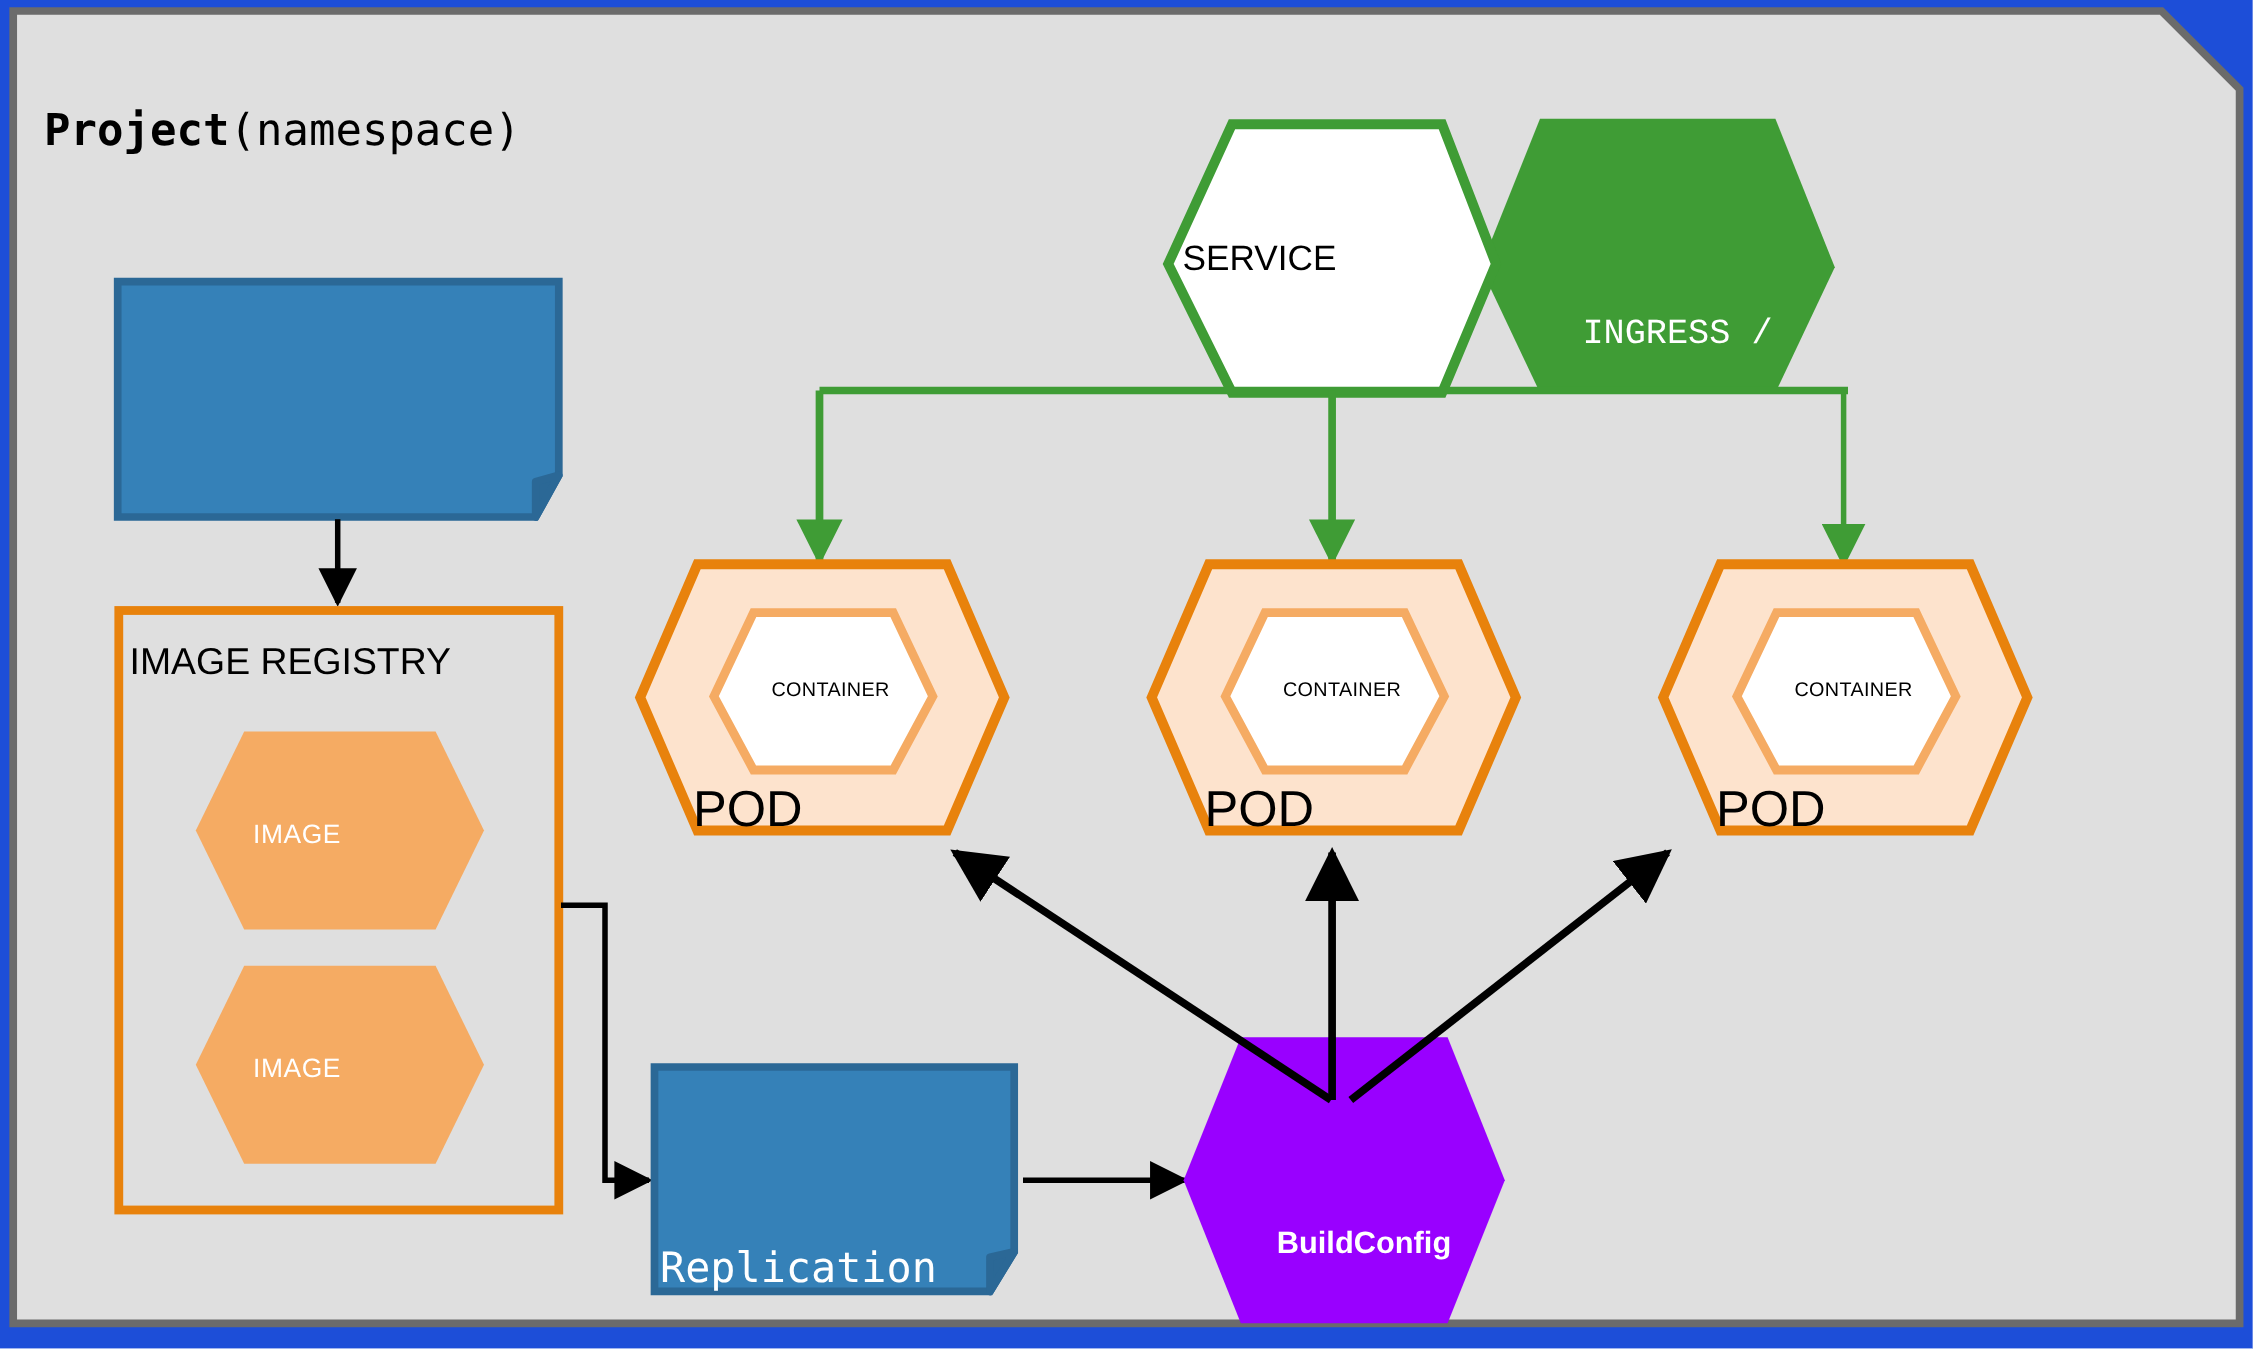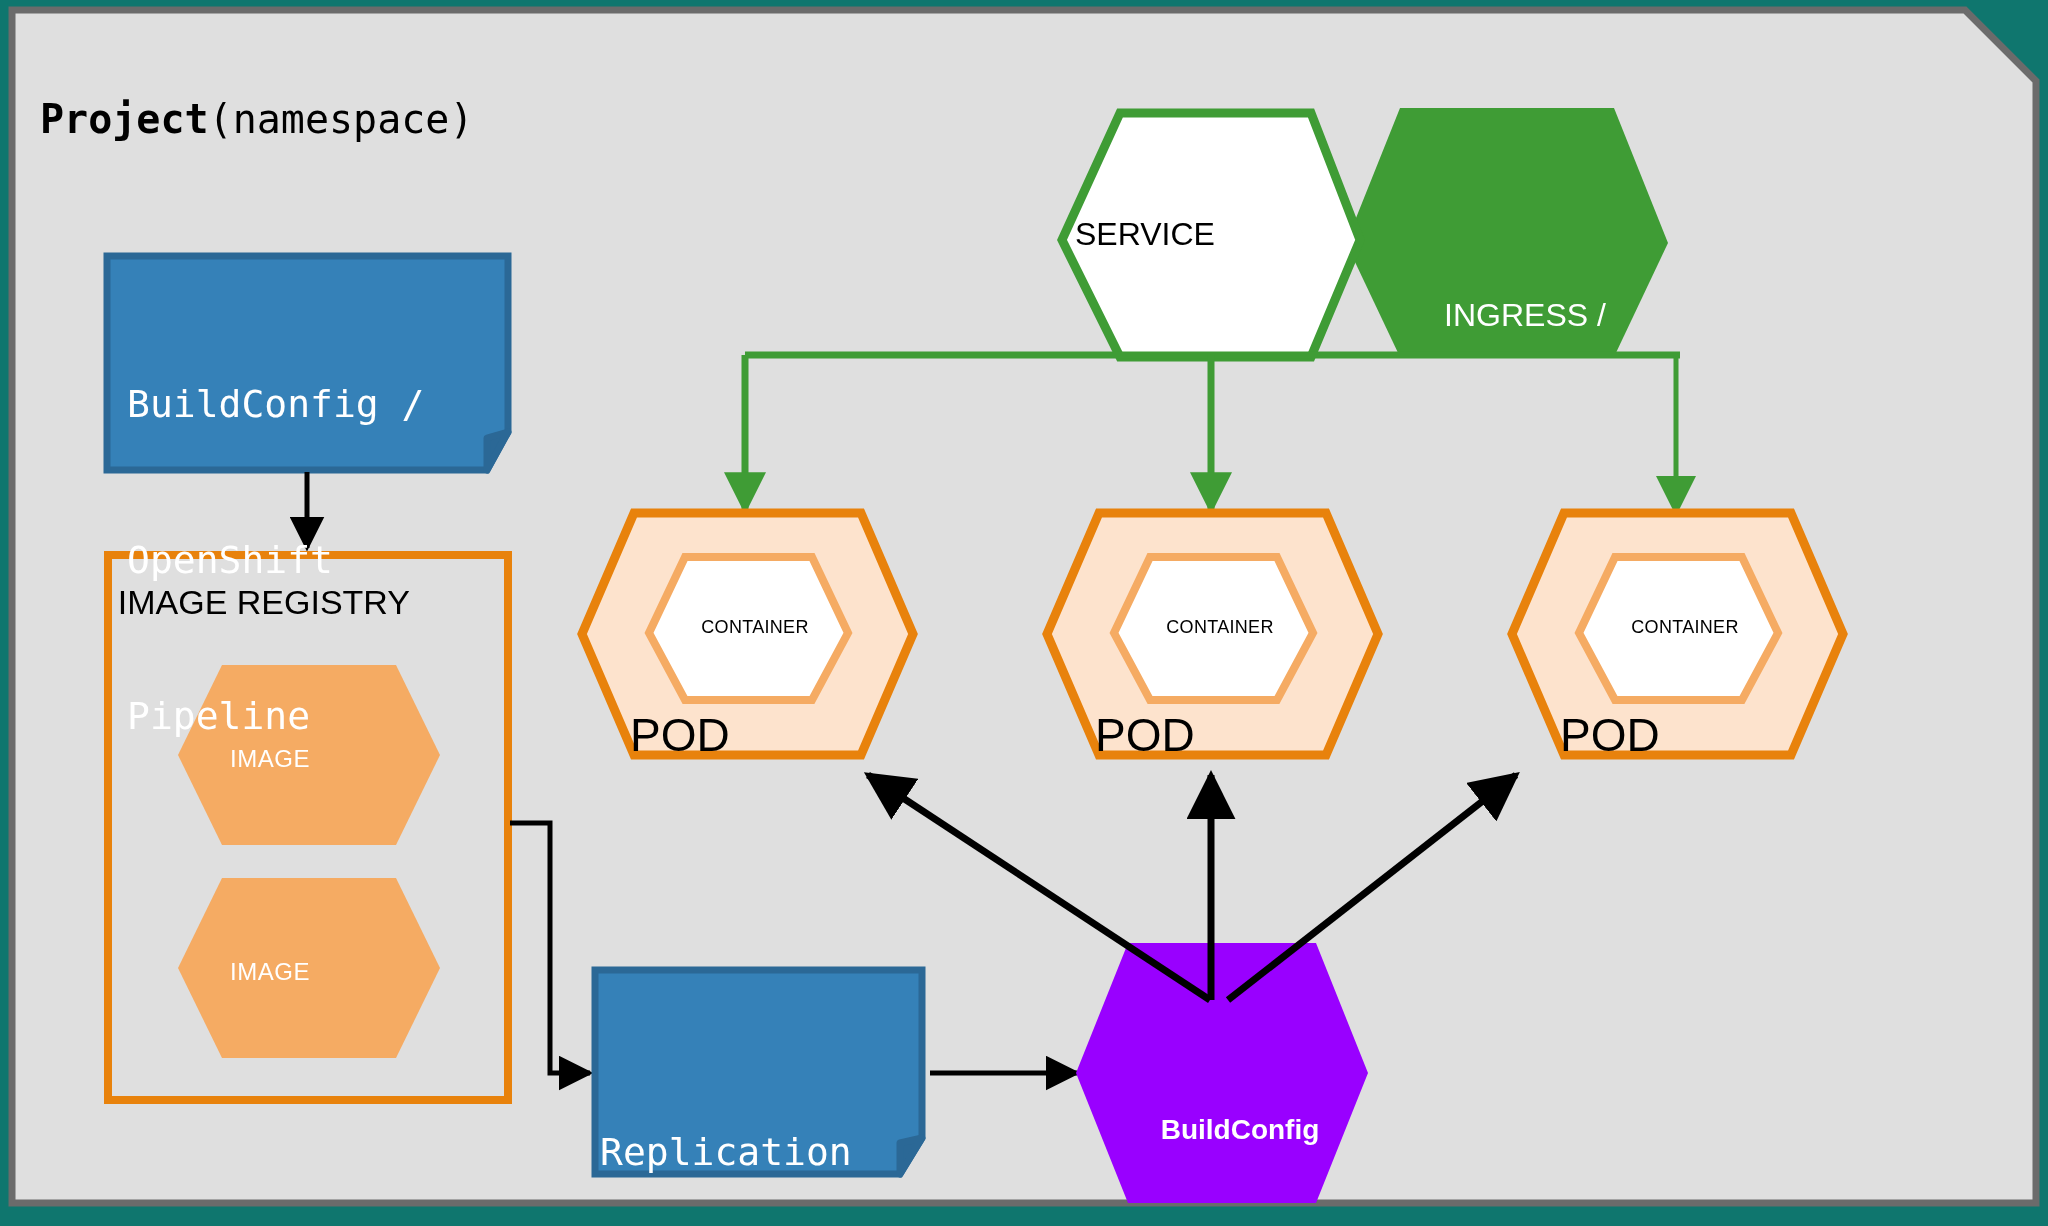--- a/index.html
+++ b/index.html
@@ -10,21 +10,21 @@
   body {
     width: 2048px;
     height: 1226px;
     font-family: "Liberation Sans", sans-serif;
     overflow: hidden;
   }
   #canvas {
     position: relative;
     width: 2048px;
     height: 1226px;
-    background: #0f766e;
+    background: #1d4ed8;
   }
   #diagram-svg {
     position: absolute;
     left: 0;
     top: 0;
   }
   .lbl {
     position: absolute;
     white-space: pre;
     pointer-events: none;
@@ -82,25 +82,26 @@
   #pod-label-2 { left: 1095px; top: 708px; width: 250px; }
   #pod-label-3 { left: 1560px; top: 708px; width: 250px; }
 
   #service-label {
     left: 1075px; top: 216px; width: 250px;
     text-align: left;
     font-size: 32px;
     color: #000000;
   }
   #ingress-label {
-    left: 1400px; top: 205px; width: 250px;
+    left: 1400px; top: 194px; width: 250px;
     text-align: center;
     font-size: 32px;
     line-height: 44px;
     color: #ffffff;
+    font-family: Liberation Mono, monospace;
   }
   #rc-label {
     left: 1090px; top: 1035px; width: 300px;
     text-align: center;
     font-size: 28px;
     font-weight: bold;
     line-height: 38px;
     color: #ffffff;
   }
 </style>
@@ -174,25 +175,20 @@
 
     <g>
       <polygon points="1564,513 1791,513 1843,634 1791,755 1564,755 1512,634" fill="#fde3cd" stroke="#e8820c" stroke-width="9" stroke-linejoin="miter"></polygon>
       <polygon points="1615,557 1742,557 1778,633 1742,700 1615,700 1579,633" fill="#ffffff" stroke="#f5ab63" stroke-width="8" stroke-linejoin="miter"></polygon>
     </g>
 
   </svg>
 
   <div class="lbl mono" id="project-title"><span class="t-bold">Project</span><span class="t-norm">(namespace)</span></div>
 
-  <div class="lbl mono boxtext" id="buildconfig-text">
-    <div>BuildConfig /</div>
-    <div>OpenShift</div>
-    <div>Pipeline</div>
-  </div>
 
   <div class="lbl sans" id="registry-title">IMAGE REGISTRY</div>
 
   <div class="lbl sans image-hex-label" id="image-label-1">IMAGE</div>
   <div class="lbl sans image-hex-label" id="image-label-2">IMAGE</div>
 
   <div class="lbl mono boxtext" id="deployment-text">
     <div>Replication</div>
     
   </div>

